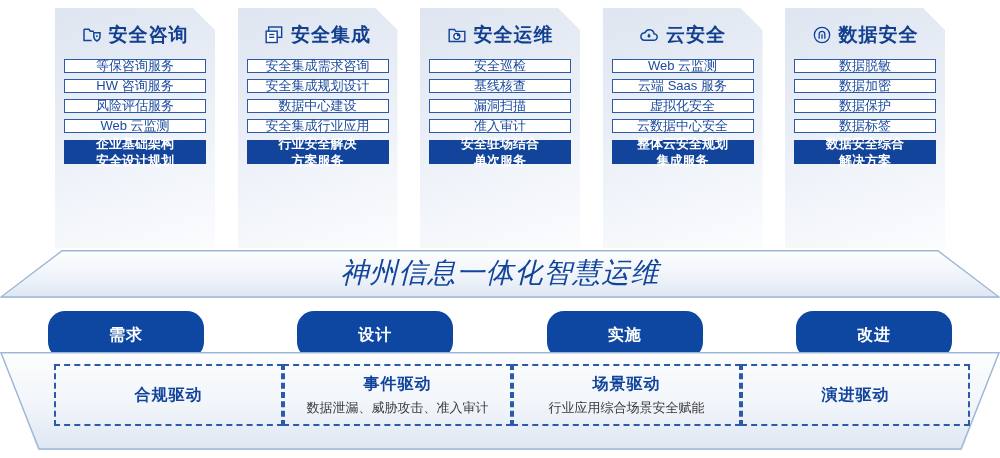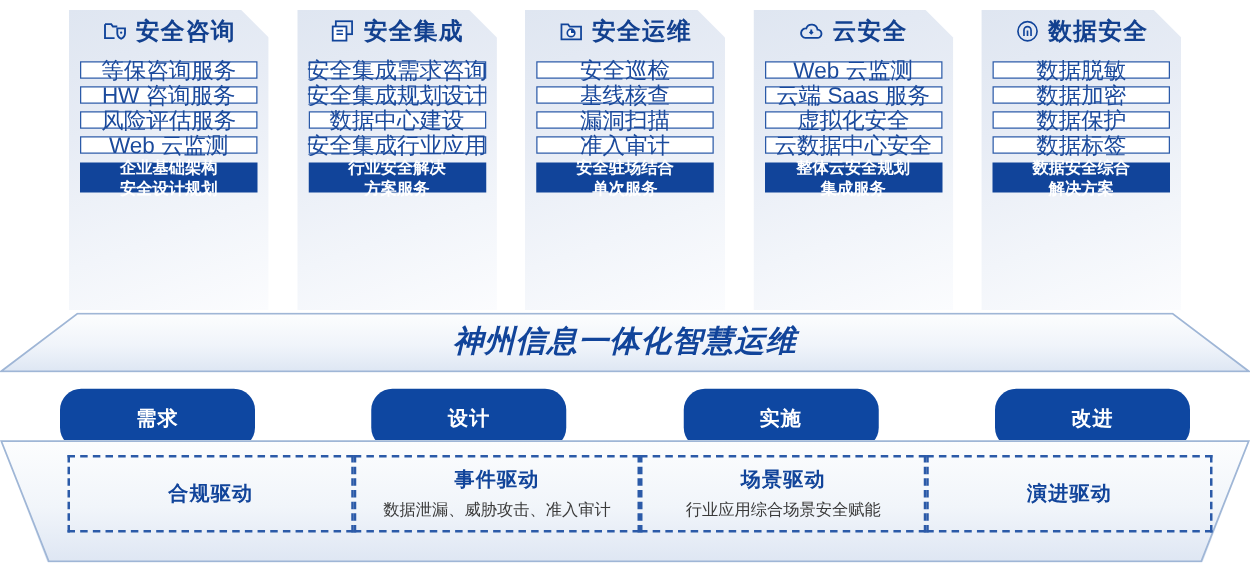--- a/index.html
+++ b/index.html
@@ -15,21 +15,21 @@
   #pillars {
     position:absolute;
     top:8px; left:55px;
     width:890px; height:240px;
     display:flex;
     justify-content:space-between;
   }
   .pillar {
     width:160px;
     height:240px;
-    padding:0 9px 12px 9px;
+    padding:10px 9px 12px 9px;
     background:linear-gradient(160deg,#dfe6f1 0%,#e7ecf5 35%,#f2f5fa 70%,#fbfcfe 100%);
     -webkit-clip-path:polygon(0 0, calc(100% - 22px) 0, 100% 22px, 100% 100%, 0 100%);
     clip-path:polygon(0 0, calc(100% - 22px) 0, 100% 22px, 100% 100%, 0 100%);
     display:flex;
     flex-direction:column;
     align-items:center;
   }
 
   .pillar-head {
     display:flex;
@@ -52,21 +52,21 @@
     white-space:nowrap;
   }
 
   .item {
     width:142px;
     height:14px;
     margin-bottom:6px;
     border:1px solid #2b5aa8;
     background:#ffffff;
     color:#1b4a9c;
-    font-size:18px;
+    font-size:13px;
     display:flex;
     align-items:center;
     justify-content:center;
     white-space:nowrap;
   }
 
   .item-accent {
     width:142px;
     height:24px;
     margin-top:1px;
@@ -95,22 +95,22 @@
     align-items:center;
     justify-content:center;
   }
   #banner-edge {
     position:absolute;
     left:0; top:250px;
     width:1000px; height:48px;
     pointer-events:none;
   }
   #banner-title {
-    font-size:24px;
-    font-weight:bold;
+    font-size:28px;
+    font-weight:normal;
     font-style:italic;
     color:#11449a;
     letter-spacing:1px;
     position:relative;
     top:-1px;
   }
 
   
   #pills {
     position:absolute;

